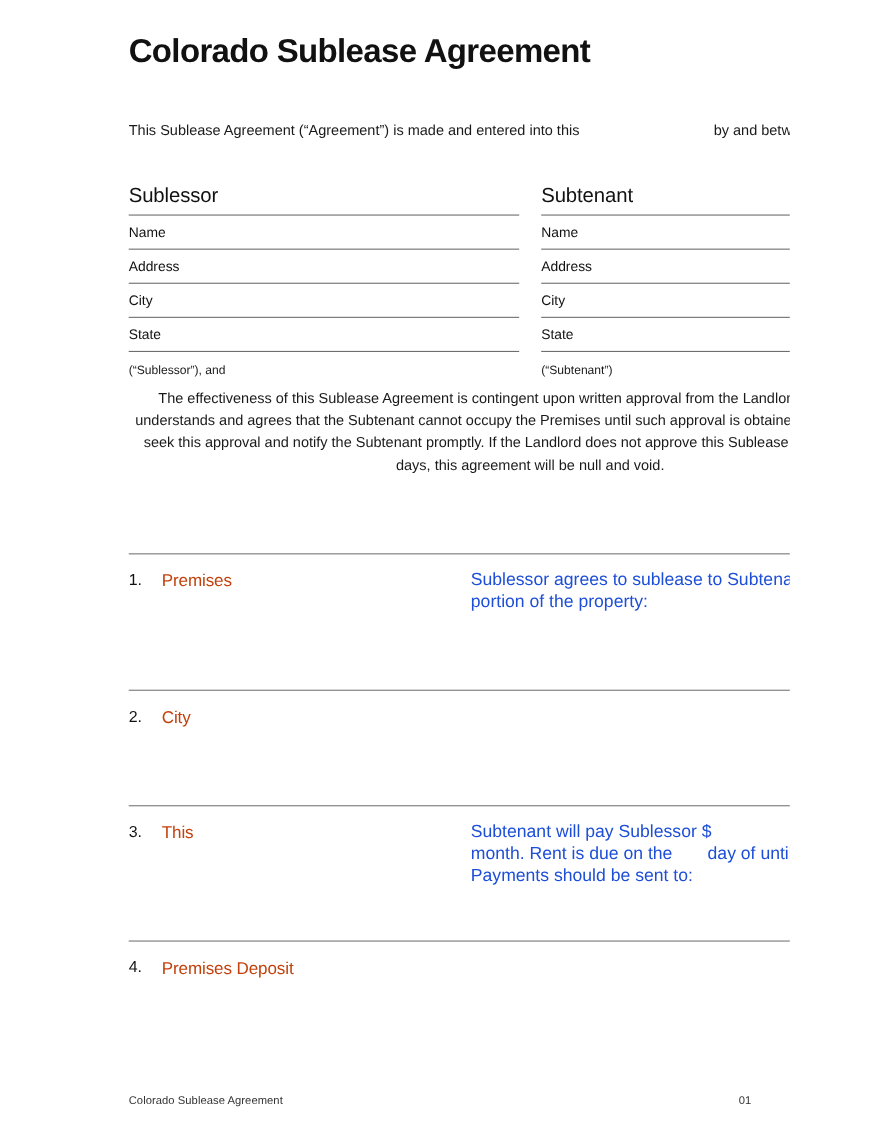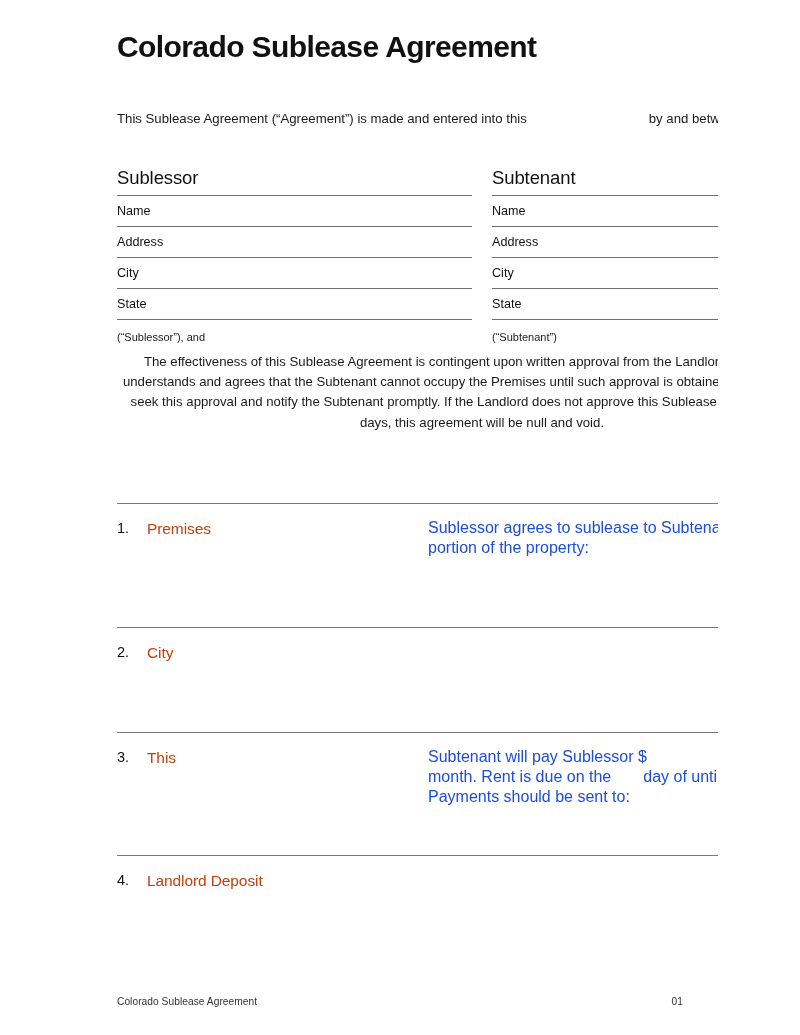--- a/index.html
+++ b/index.html
@@ -228,21 +228,21 @@
         <span class="sec-title">This</span>
       </div>
       <div class="sec-body">
         <span>Subtenant will pay Sublessor $</span><span class="blank-gap gap-rent-1"></span><span>per month. Rent is due on the</span><span class="blank-gap gap-rent-2"></span><span>day of until month. Payments should be sent to:</span>
       </div>
     </div>
 
     <div class="section sec-deposit">
       <div class="sec-left">
         <span class="sec-num">4.</span>
-        <span class="sec-title">Landlord Deposit</span>
+        <span class="sec-title">Premises Deposit</span>
       </div>
     </div>
 
   </div>
 
   <div class="footer">
     <span>Colorado Sublease Agreement</span>
     <span>01</span>
   </div>
 

